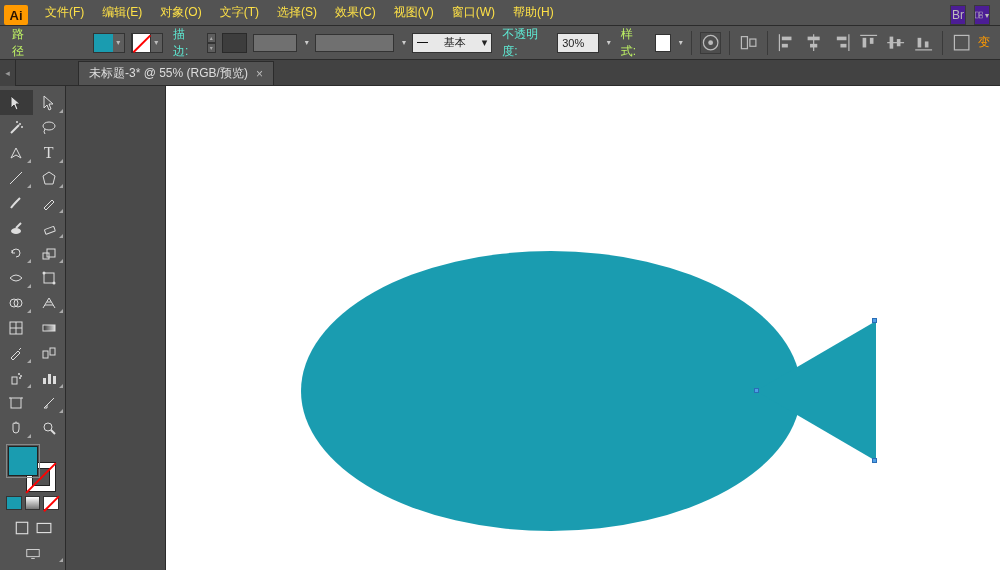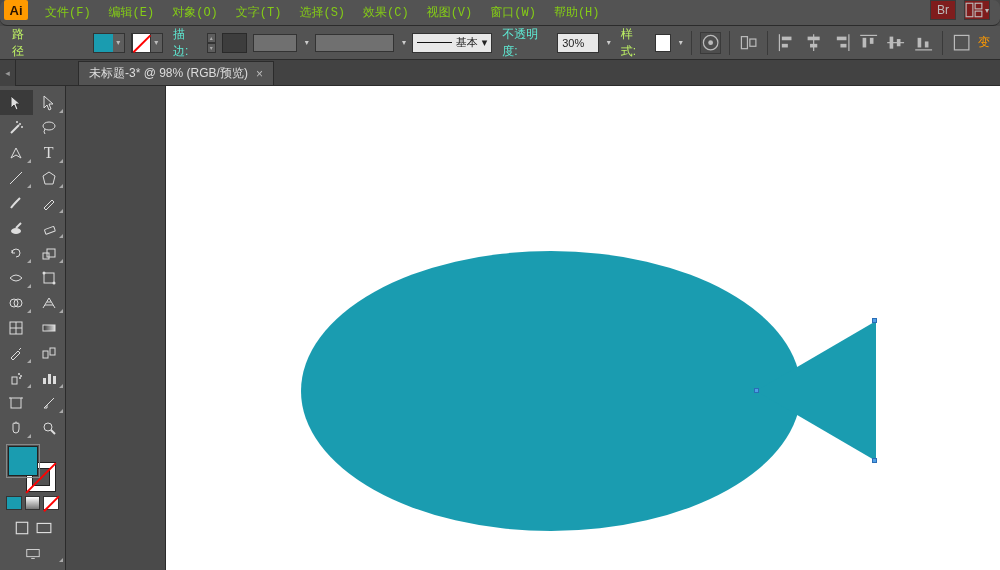--- a/index.html
+++ b/index.html
@@ -3,32 +3,32 @@
 <meta charset="utf-8">
 <style>
   * { box-sizing: border-box; margin: 0; padding: 0; user-select: none; }
   body {
     width: 1000px; height: 570px; overflow: hidden;
     background: #4a4a4a; font-family: "Microsoft YaHei", Arial, sans-serif;
     font-size: 12px; color: #ccc; position: relative;
   }
   
   .menubar {
-    height: 26px; background: #535353; display: flex; align-items: flex-start;
-    padding-left: 4px; border-bottom: 1px solid #2b2b2b; border-radius: 7px;
+    height: 26px; background: #535353; display: flex; align-items: flex-end;
+    padding-left: 4px; border-bottom: 1px solid #2b2b2b;
   }
   .ai-logo {
     width: 24px; height: 20px; background: #ff9a00; color: #2a1300;
     display: flex; align-items: center; justify-content: center;
     font-weight: bold; font-size: 13px; border-radius: 2px; margin-right: 8px;
   }
-  .menu-item { padding: 4px 9px; cursor: default; color: #84cc16; font-family: Liberation Mono, monospace; }
+  .menu-item { padding: 4px 9px; cursor: default; color: #fde047; }
   .menubar-right { margin-left: auto; display:flex; align-items:center; gap:8px; padding-right:10px;}
   .menubar-right .sq-btn {
-    width:26px; height:20px; background:#7f1d1d; border:1px solid #3a3a3a;
+    width:16px; height:20px; background:#4c1d95; border:1px solid #3a3a3a;
     display:flex; align-items:center; justify-content:center; color:#bbb;
   }
   .downchev { font-size:8px; margin-left:2px;}
 
   
   .controlbar {
     height: 34px; background: #535353; display: flex; align-items: center;
     padding: 0 8px; border-bottom: 1px solid #2b2b2b; gap: 6px;
   }
   .cb-label { color: #bef264; font-size: 12px; margin: 0 4px; }
@@ -47,21 +47,21 @@
   }
   .small-input {
     width:28px; height:20px; background:#3d3d3d; border:1px solid #2a2a2a; color:#ccc;
     display:flex; align-items:center; justify-content:flex-end; padding-right:2px; font-size:11px;
   }
   .spin { width:10px; height:20px; display:flex; flex-direction:column; }
   .spin div { flex:1; background:#5d5d5d; border:1px solid #333; font-size:6px; text-align:center; line-height:8px; color:#aaa;}
   .wide-swatch { width:50px; height:18px; background:#707070; border:1px solid #333; }
   .line-style {
     width:90px; height:20px; background:#e8e8e8; border:1px solid #333;
-    display:flex; align-items:center; padding:0 4px; color:#222; font-size:11px; gap:4px;
+    display:flex; align-items:center; padding:0 4px; color:#222; font-size:11px; gap:16px;
   }
   .line-style .line { flex:1; height:1px; background:#111; }
   .val-input {
     width:46px; height:20px; background:#e8e8e8; border:1px solid #333; color:#222;
     padding:0 4px; font-size:11px; display:flex; align-items:center;
   }
   .style-square { width:18px; height:18px; background:white; border:1px solid #333;}
   .icon-btn {
     width:24px; height:22px; background:#535353; border:1px solid transparent;
     display:flex; align-items:center; justify-content:center; color:#bbb; font-size:13px;
@@ -276,21 +276,21 @@
       <svg viewBox="0 0 16 16">
         <rect x="2" y="2" width="12" height="12" fill="none" stroke="#bbb"></rect>
       </svg>
     </div>
   <span class="truncated-orange">变</span>
 </div>
 
 <div class="leftstub">◂</div>
 <div class="tabbar">
   <div class="doc-tab">
-    <span>未标题-3* @ 98% (RGB/预览)</span>
+    <span>未标题-3* @ 55% (RGB/预览)</span>
     <span class="close">×</span>
   </div>
 </div>
 
 <div class="toolbox">
   <div class="tool-grid">
     <div class="tool selected">
         <svg viewBox="0 0 16 16">
           <path d="M3 1 L3 13 L6 10 L8 15 L10 14 L8 9 L12 9 Z" fill="#ddd" stroke="#333"></path>
         </svg>

